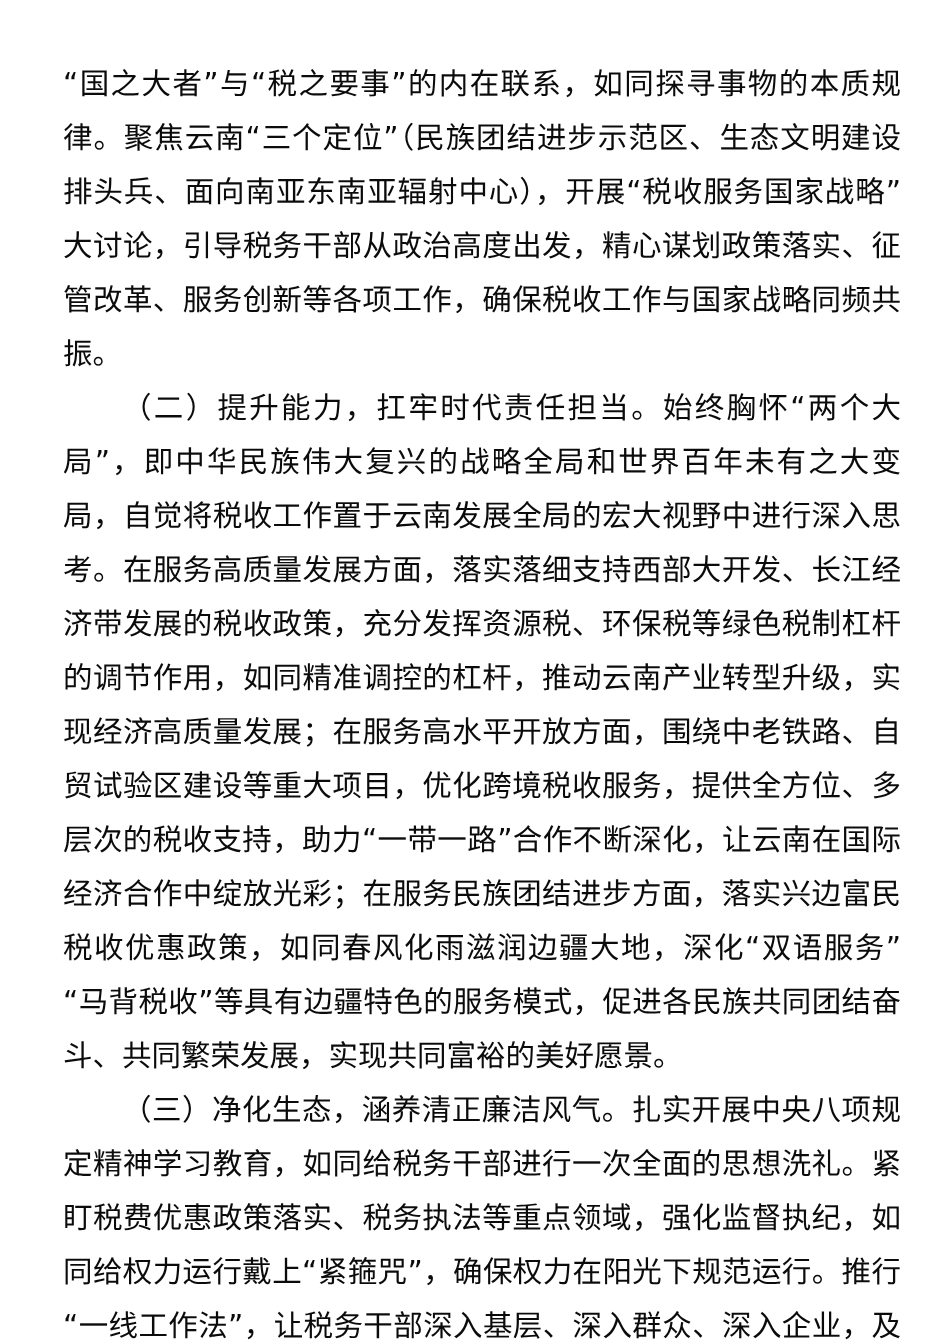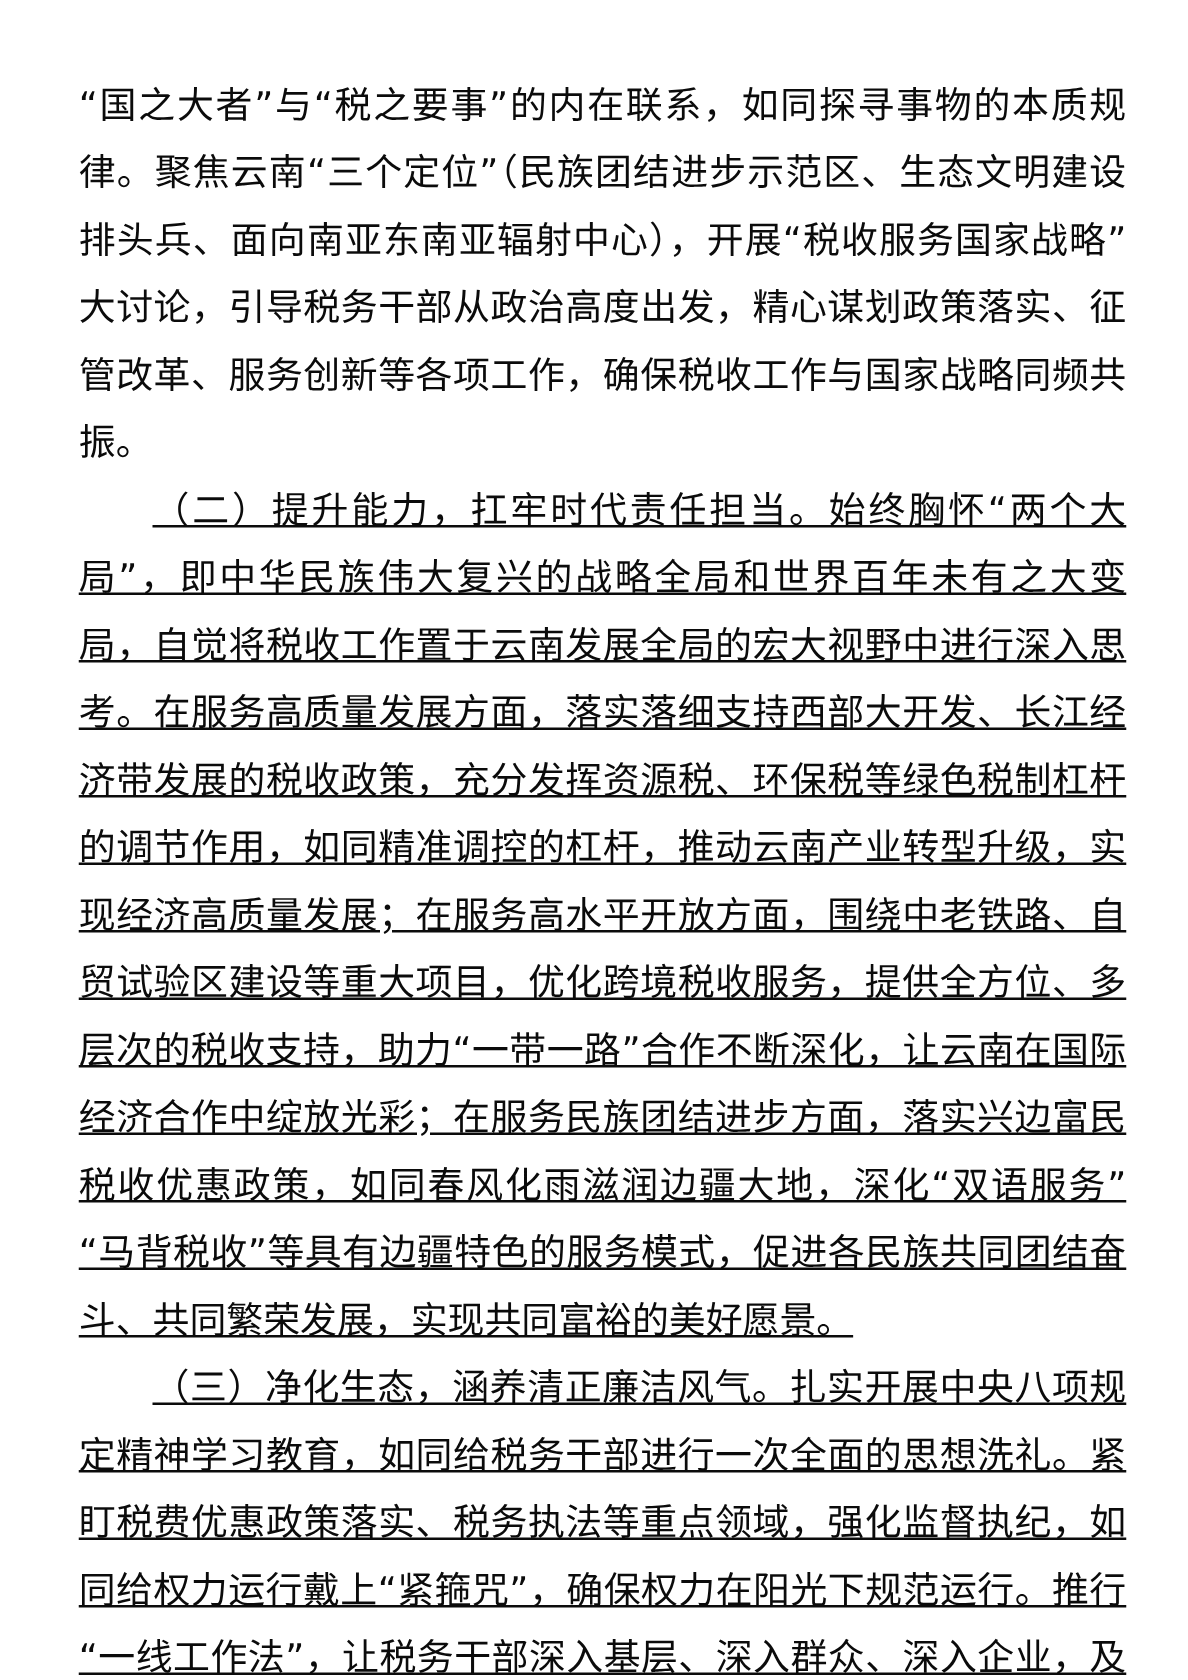--- a/index.html
+++ b/index.html
@@ -39,21 +39,20 @@
     text-align: justify;
     text-justify: inter-character;
     text-align-last: left;
     letter-spacing: 0px;
     word-break: break-all;
     -webkit-font-smoothing: antialiased;
   }
 
   .para.indent {
     text-indent: 2em;
-    text-decoration: underline;
   }
 </style>
 </head>
 <body>
 
 <div class="page">
   <div class="doc-body">
 
     <p class="para">“国之大者”与“税之要事”的内在联系，如同探寻事物的本质规律。聚焦云南“三个定位”（民族团结进步示范区、生态文明建设排头兵、面向南亚东南亚辐射中心），开展“税收服务国家战略”大讨论，引导税务干部从政治高度出发，精心谋划政策落实、征管改革、服务创新等各项工作，确保税收工作与国家战略同频共振。</p>
 

